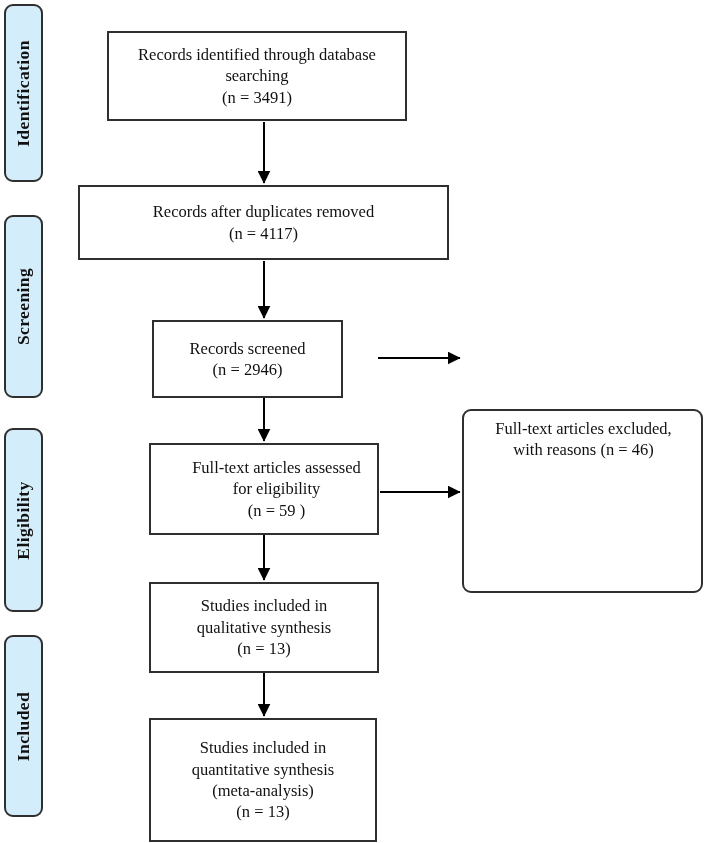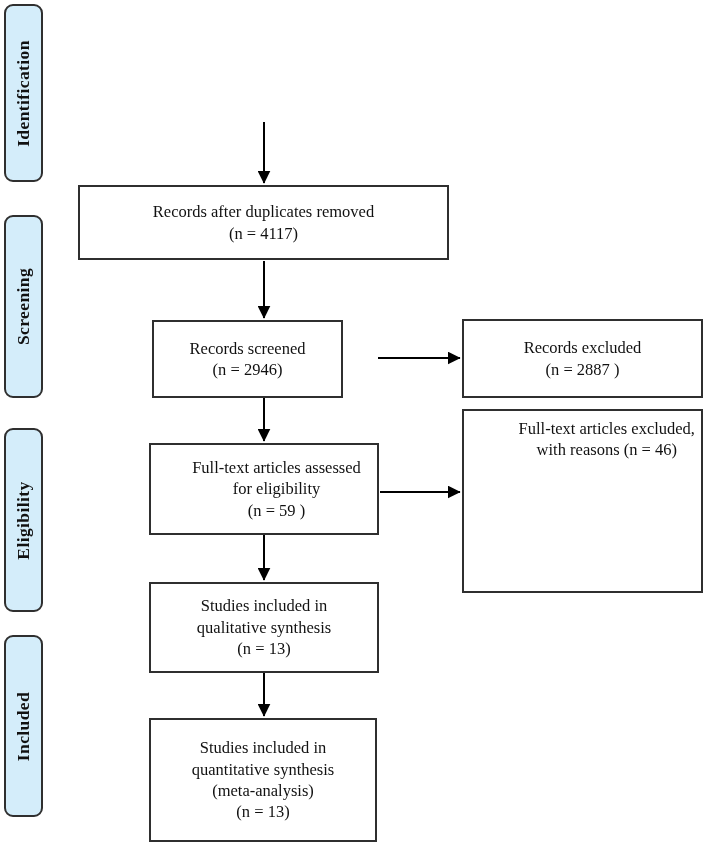--- a/index.html
+++ b/index.html
@@ -49,22 +49,23 @@
     text-align: center;
     font-size: 16.5px;
     line-height: 1.3;
   }
   .fbox .box-text {
     white-space: pre-line;
   }
   .fbox.reasons {
     flex-direction: column;
     justify-content: flex-start;
-    align-items: flex-end;
+    align-items: center;
     padding: 7px 6px 0 8px;
+    border-radius: 9px;
   }
   .reasons .box-header {
     text-align: center;
     white-space: pre-line;
   }
   .reasons .box-list {
     text-align: left;
     white-space: pre-line;
     padding-left: 2px;
   }
@@ -86,20 +87,25 @@
   <div class="stage" style="top:215px;height:183px;">
     <span class="stage-text">Screening</span>
   </div>
   <div class="stage" style="top:428px;height:184px;">
     <span class="stage-text">Eligibility</span>
   </div>
   <div class="stage" style="top:635px;height:182px;">
     <span class="stage-text">Included</span>
   </div>
 
+  <div class="fbox" style="left:107px;top:31px;width:300px;height:90px;">
+    <span class="box-text">Records identified through database
+searching
+(n = 3491)</span>
+  </div>
 
   <div class="fbox" style="left:78px;top:185px;width:371px;height:75px;">
     <span class="box-text">Records after duplicates removed
 (n = 4117)</span>
   </div>
 
   <div class="fbox" style="left:152px;top:320px;width:191px;height:78px;">
     <span class="box-text">Records screened
 (n = 2946)</span>
   </div>
@@ -116,24 +122,20 @@
 (n = 13)</span>
   </div>
 
   <div class="fbox" style="left:149px;top:718px;width:228px;height:124px;">
     <span class="box-text">Studies included in
 quantitative synthesis
 (meta-analysis)
 (n = 13)</span>
   </div>
 
-  <div class="fbox" style="left:462px;top:319px;width:241px;height:79px;">
-    <span class="box-text">Records excluded
-(n = 2887 )</span>
-  </div>
 
   <div class="fbox reasons" style="left:462px;top:409px;width:241px;height:184px;">
     <span class="box-header">Full-text articles excluded,
 with reasons (n = 46)</span>
   </div>
 
   <svg class="arrow-layer" width="708" height="843" viewBox="0 0 708 843">
     <defs>
       <marker id="ah" viewBox="0 0 10 10" refX="9.5" refY="5" markerWidth="6.5" markerHeight="6.5" orient="auto" markerUnits="strokeWidth">
         <path d="M0,0 L10,5 L0,10 Z" fill="#000000"></path>

